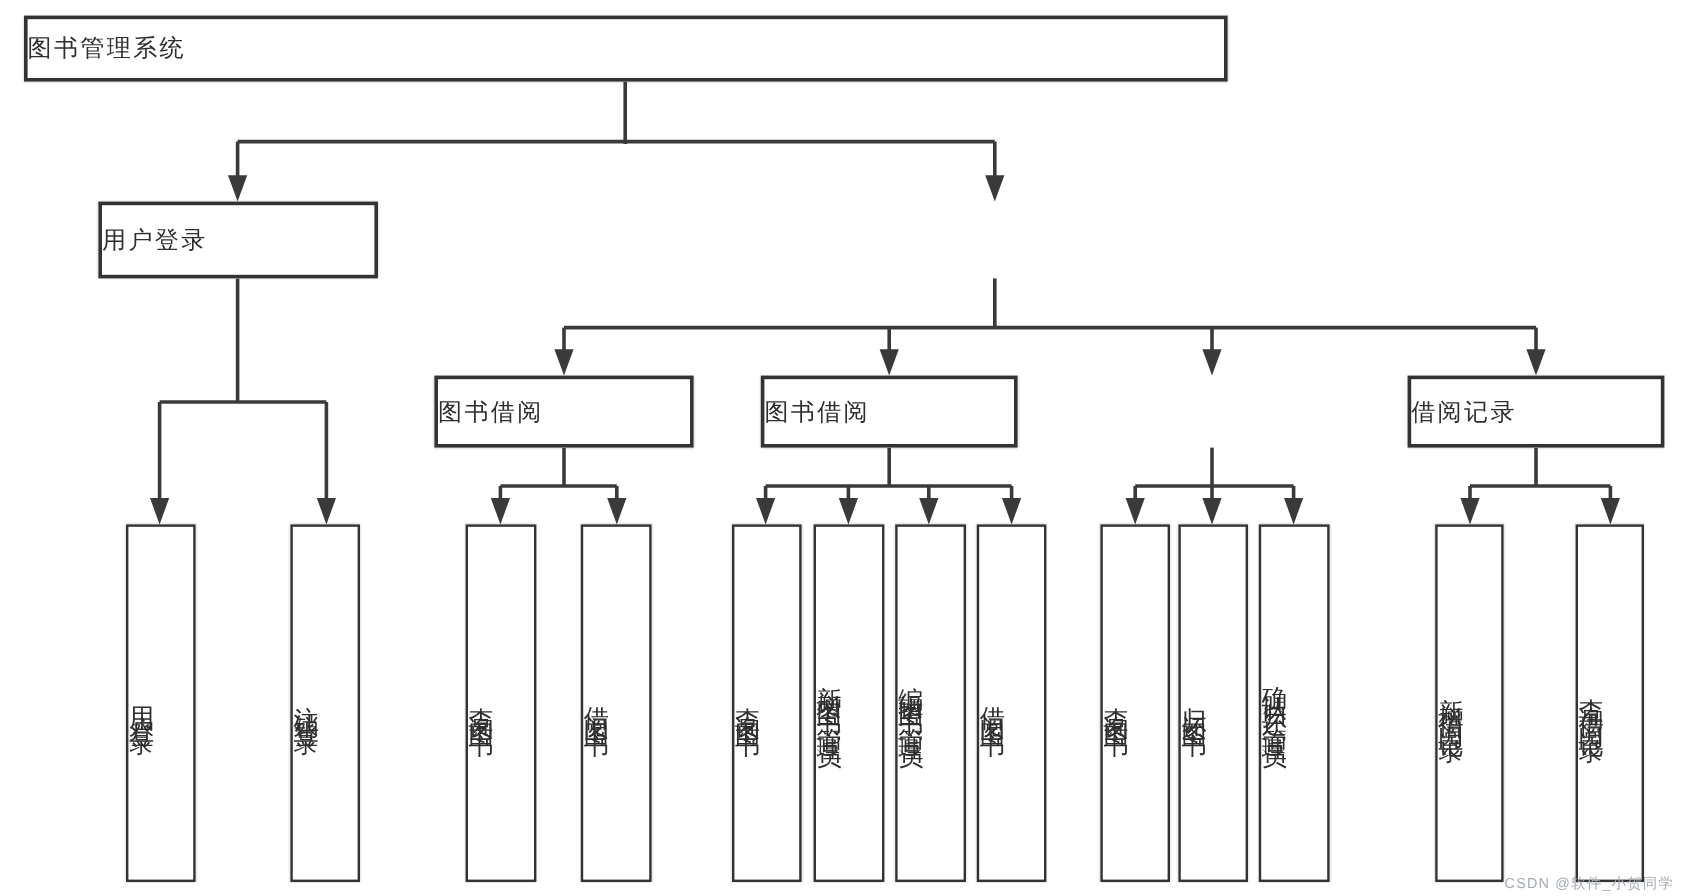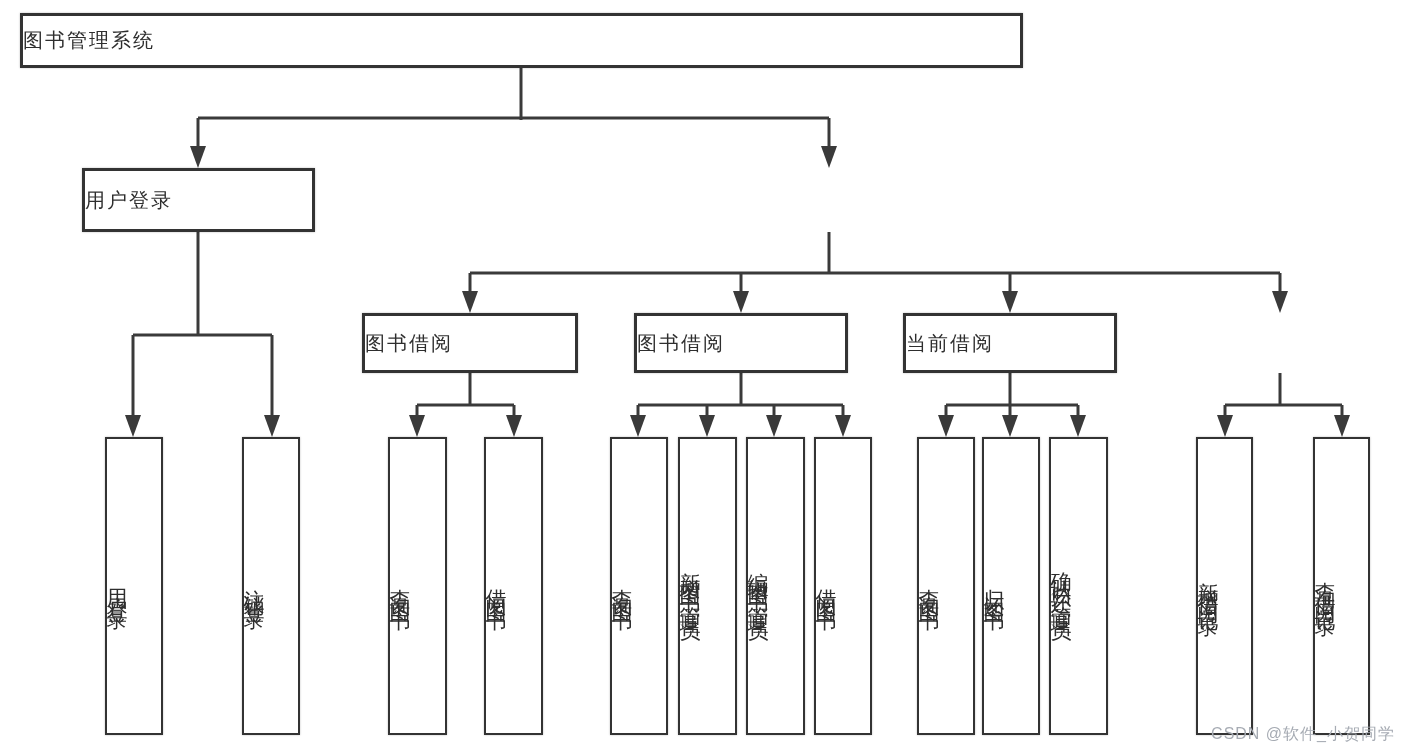--- a/index.html
+++ b/index.html
@@ -41,21 +41,21 @@
     writing-mode: vertical-rl;
     text-orientation: mixed;
     font-size: 21px;
     letter-spacing: 7px;
     line-height: 1;
     white-space: nowrap;
   }
   .watermark {
     position: absolute;
     right: 10px; bottom: 2px;
-    font-size: 16px;
+    font-size: 12px;
     color: var(--watermark);
     z-index: 3;
     letter-spacing: 1px;
     white-space: nowrap;
   }
 </style>
 </head>
 <body>
 
 <div class="stage">
@@ -143,22 +143,22 @@
   <div class="node" style="left:82px; top:168px; width:233px; height:64px;">
     <span class="hlabel">用户登录</span>
   </div>
 
   <div class="node" style="left:362px; top:313px; width:216px; height:60px;">
     <span class="hlabel">图书借阅</span>
   </div>
   <div class="node" style="left:634px; top:313px; width:214px; height:60px;">
     <span class="hlabel">图书借阅</span>
   </div>
-  <div class="node" style="left:903px; top:313px; width:214px; height:60px;">
-    <span class="hlabel">当前借阅</span>
+  <div class="node" style="left:1173px; top:313px; width:214px; height:60px;">
+    <span class="hlabel">借阅记录</span>
   </div>
 
   <div class="node leaf" style="left:105px; top:437px; width:58px; height:298px;">
     <span class="vtext">用户登录</span>
   </div>
   <div class="node leaf" style="left:242px; top:437px; width:58px; height:298px;">
     <span class="vtext">注销登录</span>
   </div>
 
   <div class="node leaf" style="left:388px; top:437px; width:59px; height:298px;">

